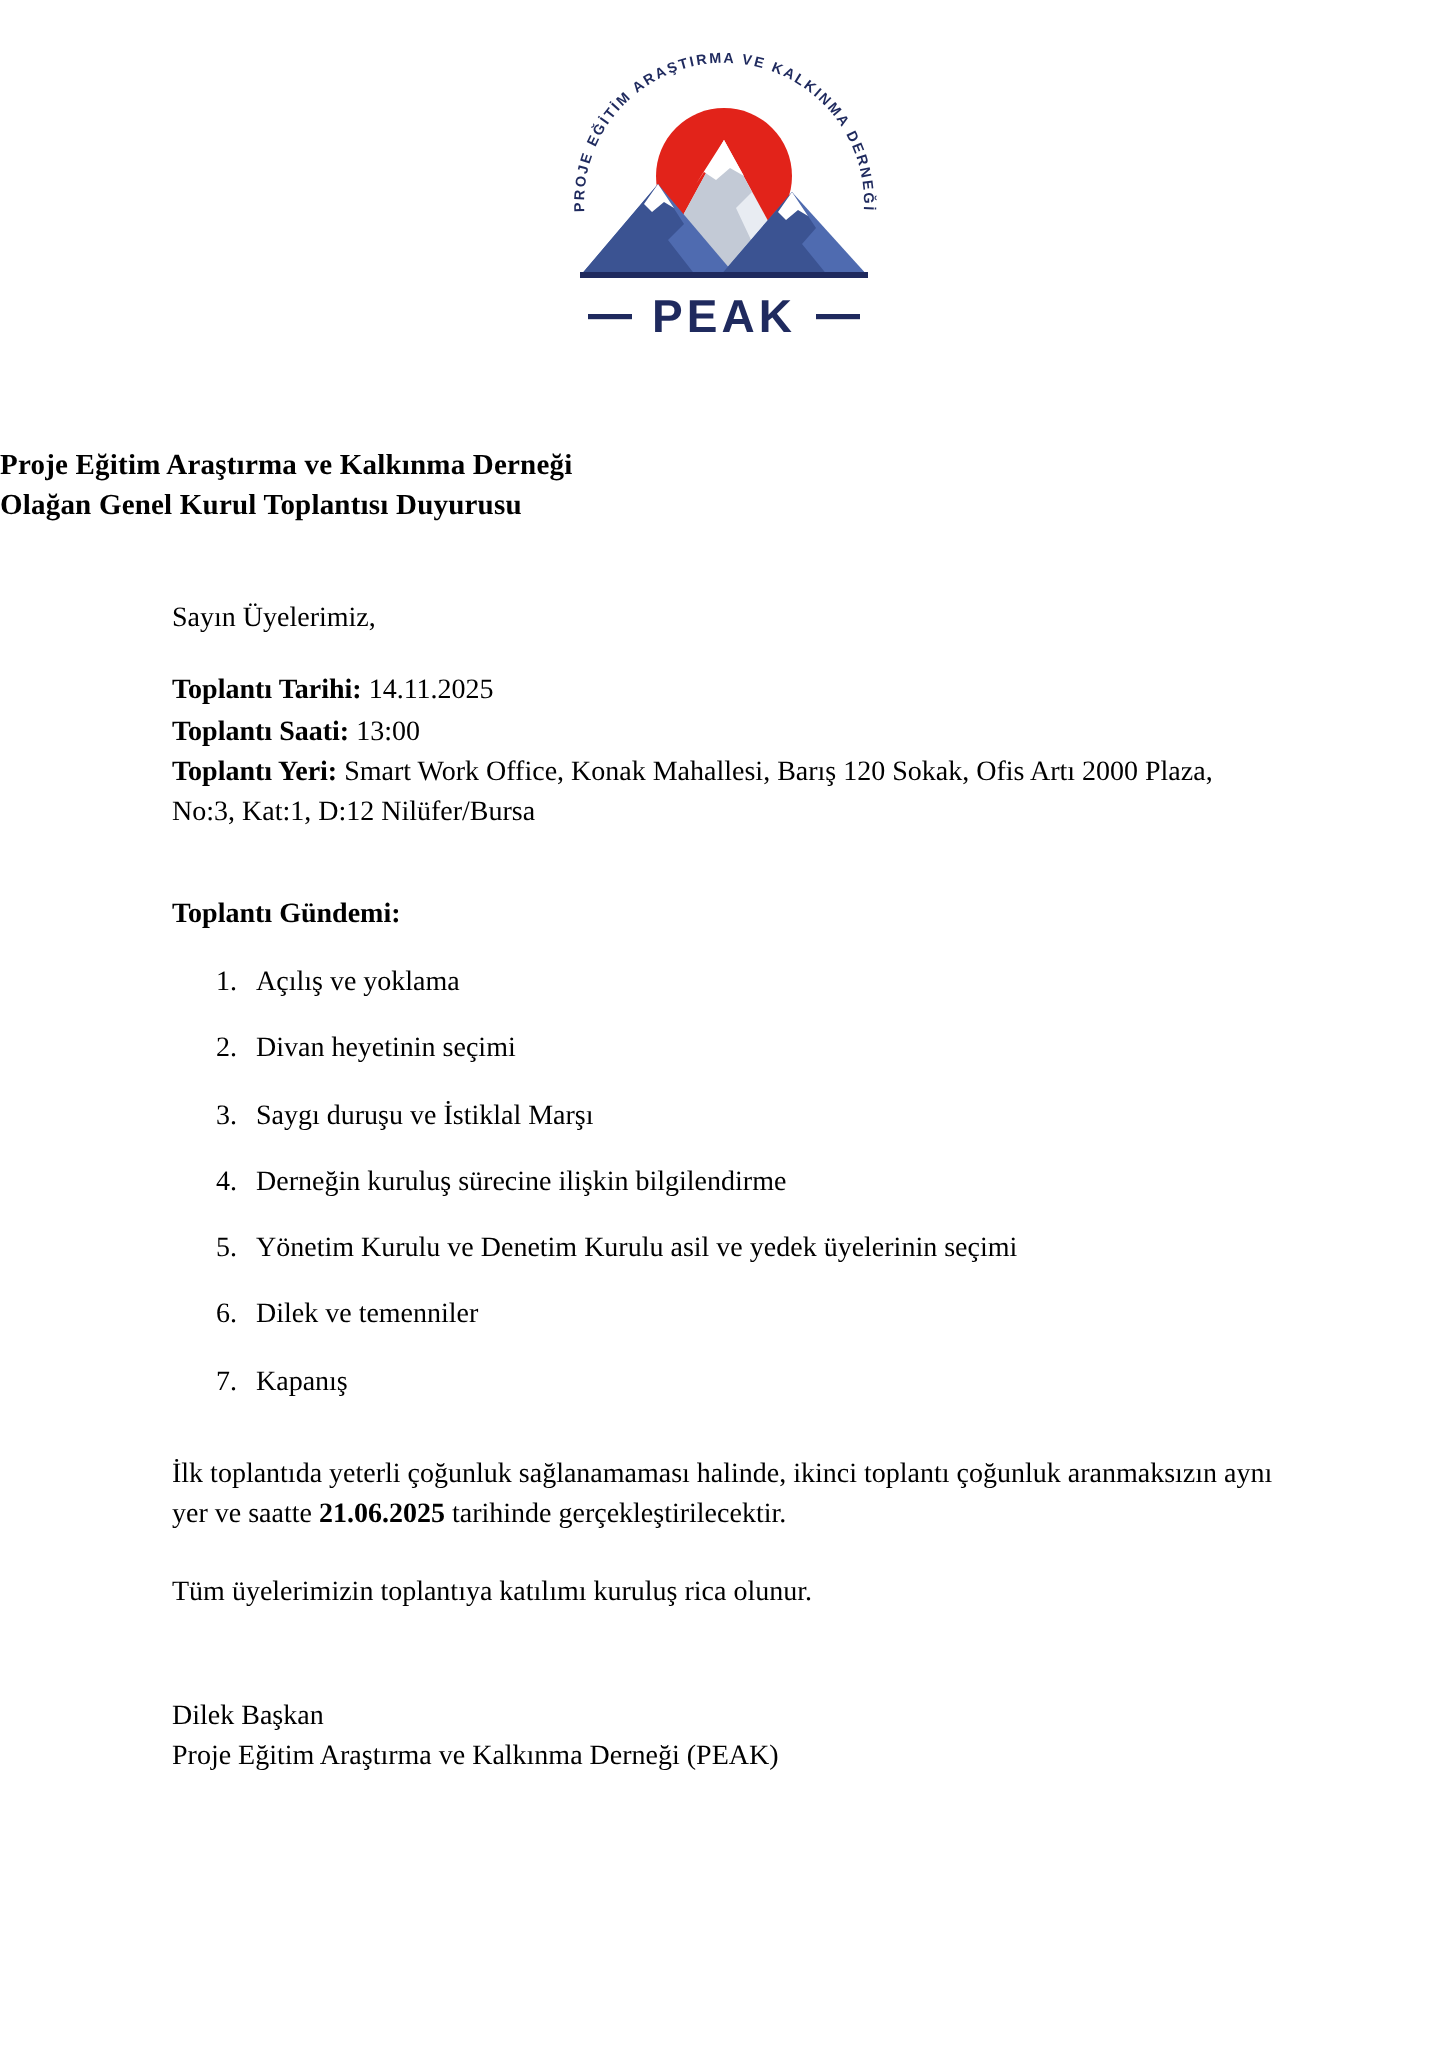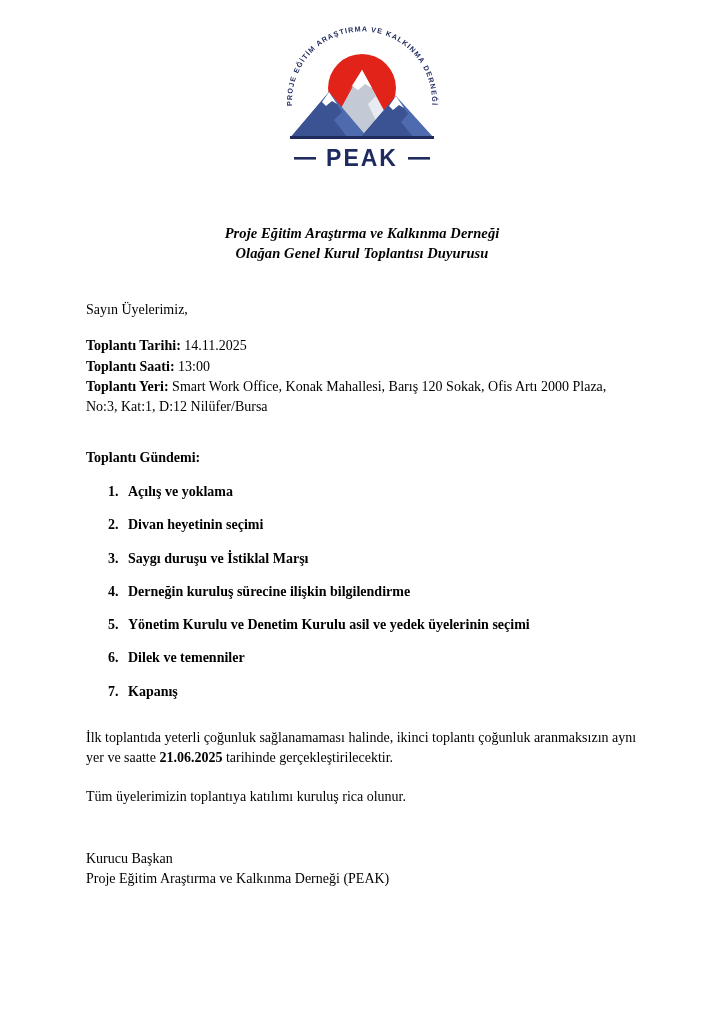--- a/index.html
+++ b/index.html
@@ -32,24 +32,23 @@
   }
   .logo {
     width: 180px;
     height: 150px;
     position: relative;
   }
   .logo svg { display: block; }
 
   
   .title-block {
-    text-align: center;
+    text-align: left;
     margin-top: 48px;
     line-height: 1.35;
-    font-style: italic;
   }
   .title-line {
     font-size: 14.5px;
     font-weight: bold;
     letter-spacing: 0.1px;
   }
 
   
   .body-block {
     margin: 0 86px 0 86px;
@@ -75,21 +74,20 @@
     margin-top: 30px;
     font-weight: bold;
   }
   ol.agenda {
     margin: 14px 0 0 0;
     padding-left: 36px;
   }
   ol.agenda li {
     margin-bottom: 13px;
     padding-left: 6px;
-    font-weight: bold;
   }
 
   .closing-1 {
     margin-top: 26px;
   }
   .closing-2 {
     margin-top: 18px;
   }
 
   .signature {
@@ -172,18 +170,18 @@
       <li>Yönetim Kurulu ve Denetim Kurulu asil ve yedek üyelerinin seçimi</li>
       <li>Dilek ve temenniler</li>
       <li>Kapanış</li>
     </ol>
 
     <p class="closing-1"><span>İlk toplantıda yeterli çoğunluk sağlanamaması halinde, ikinci toplantı çoğunluk aranmaksızın aynı yer ve saatte </span><b class="inline-bold">21.06.2025</b><span> tarihinde gerçekleştirilecektir.</span></p>
 
     <p class="closing-2">Tüm üyelerimizin toplantıya katılımı kuruluş rica olunur.</p>
 
     <div class="signature">
-      <div>Kurucu Başkan</div>
+      <div>Dilek Başkan</div>
       <div>Proje Eğitim Araştırma ve Kalkınma Derneği (PEAK)</div>
     </div>
 
   </div>
 </div>
 
 </body></html>

